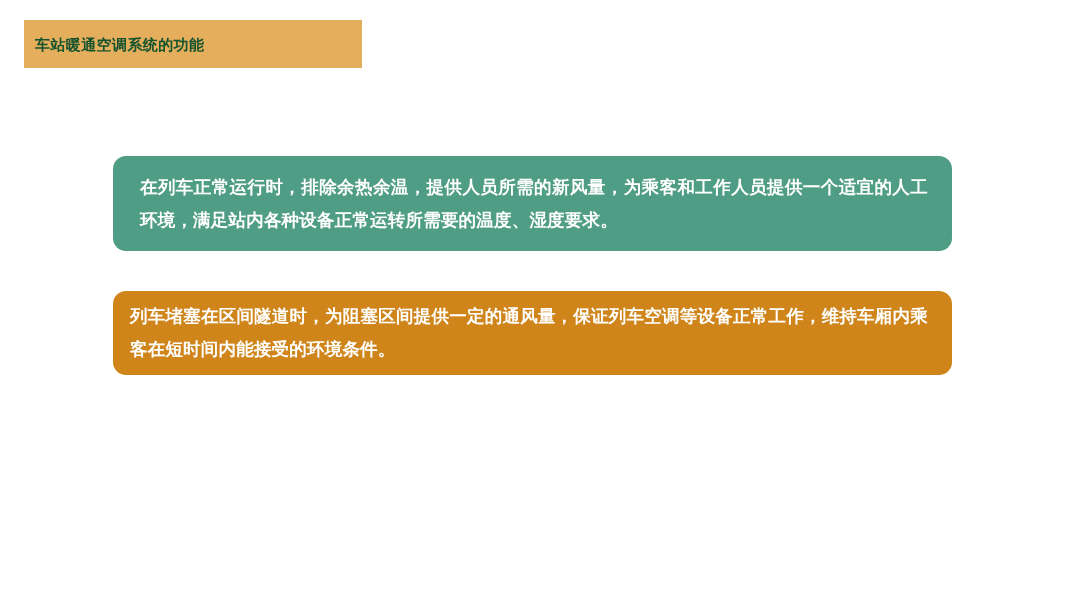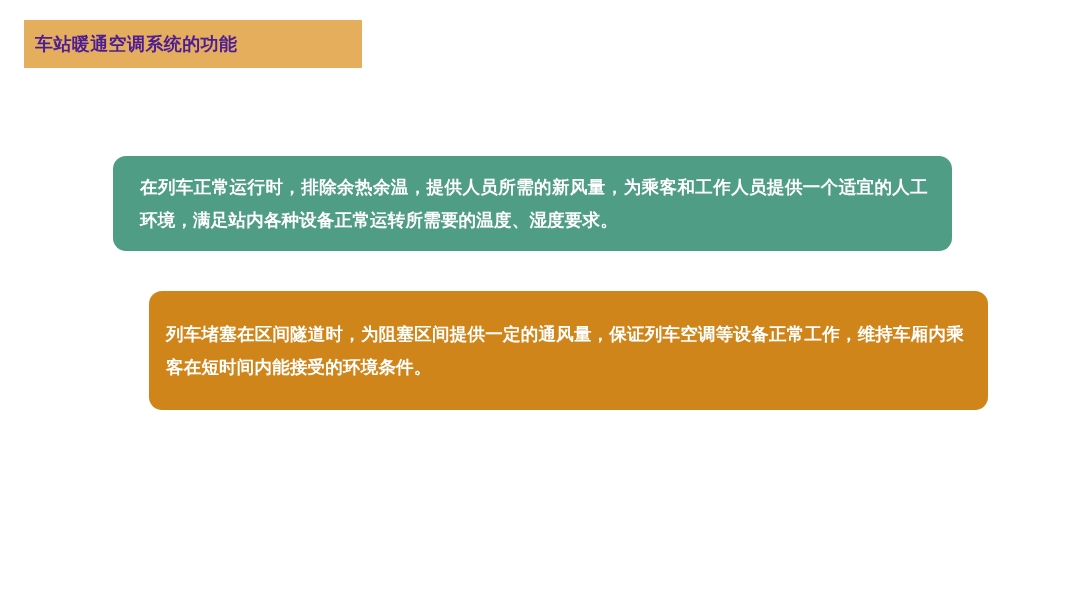--- a/index.html
+++ b/index.html
@@ -32,22 +32,22 @@
     top: 20px;
     width: 338px;
     height: 48px;
     background: #e5ae5c;
     display: flex;
     align-items: center;
     padding-left: 11px;
   }
 
   .title-text {
-    color: #4c1d95;
-    font-size: 18px;
+    color: #14532d;
+    font-size: 15px;
     font-weight: bold;
     letter-spacing: 0.4px;
     line-height: 1;
     white-space: nowrap;
   }
 
   
   .box {
     position: absolute;
     left: 113px;
@@ -71,23 +71,22 @@
 
   .box-green {
     top: 156px;
     height: 95px;
     background: #4f9d84;
     padding-left: 27px;
   }
 
   .box-orange {
     top: 291px;
-    height: 119px;
+    height: 84px;
     background: #cf8519;
-    margin-left: 36px;
   }
 
   .box-dark {
     top: 428px;
     height: 96px;
     background: #37474c;
   }
 </style>
 </head>
 <body>

